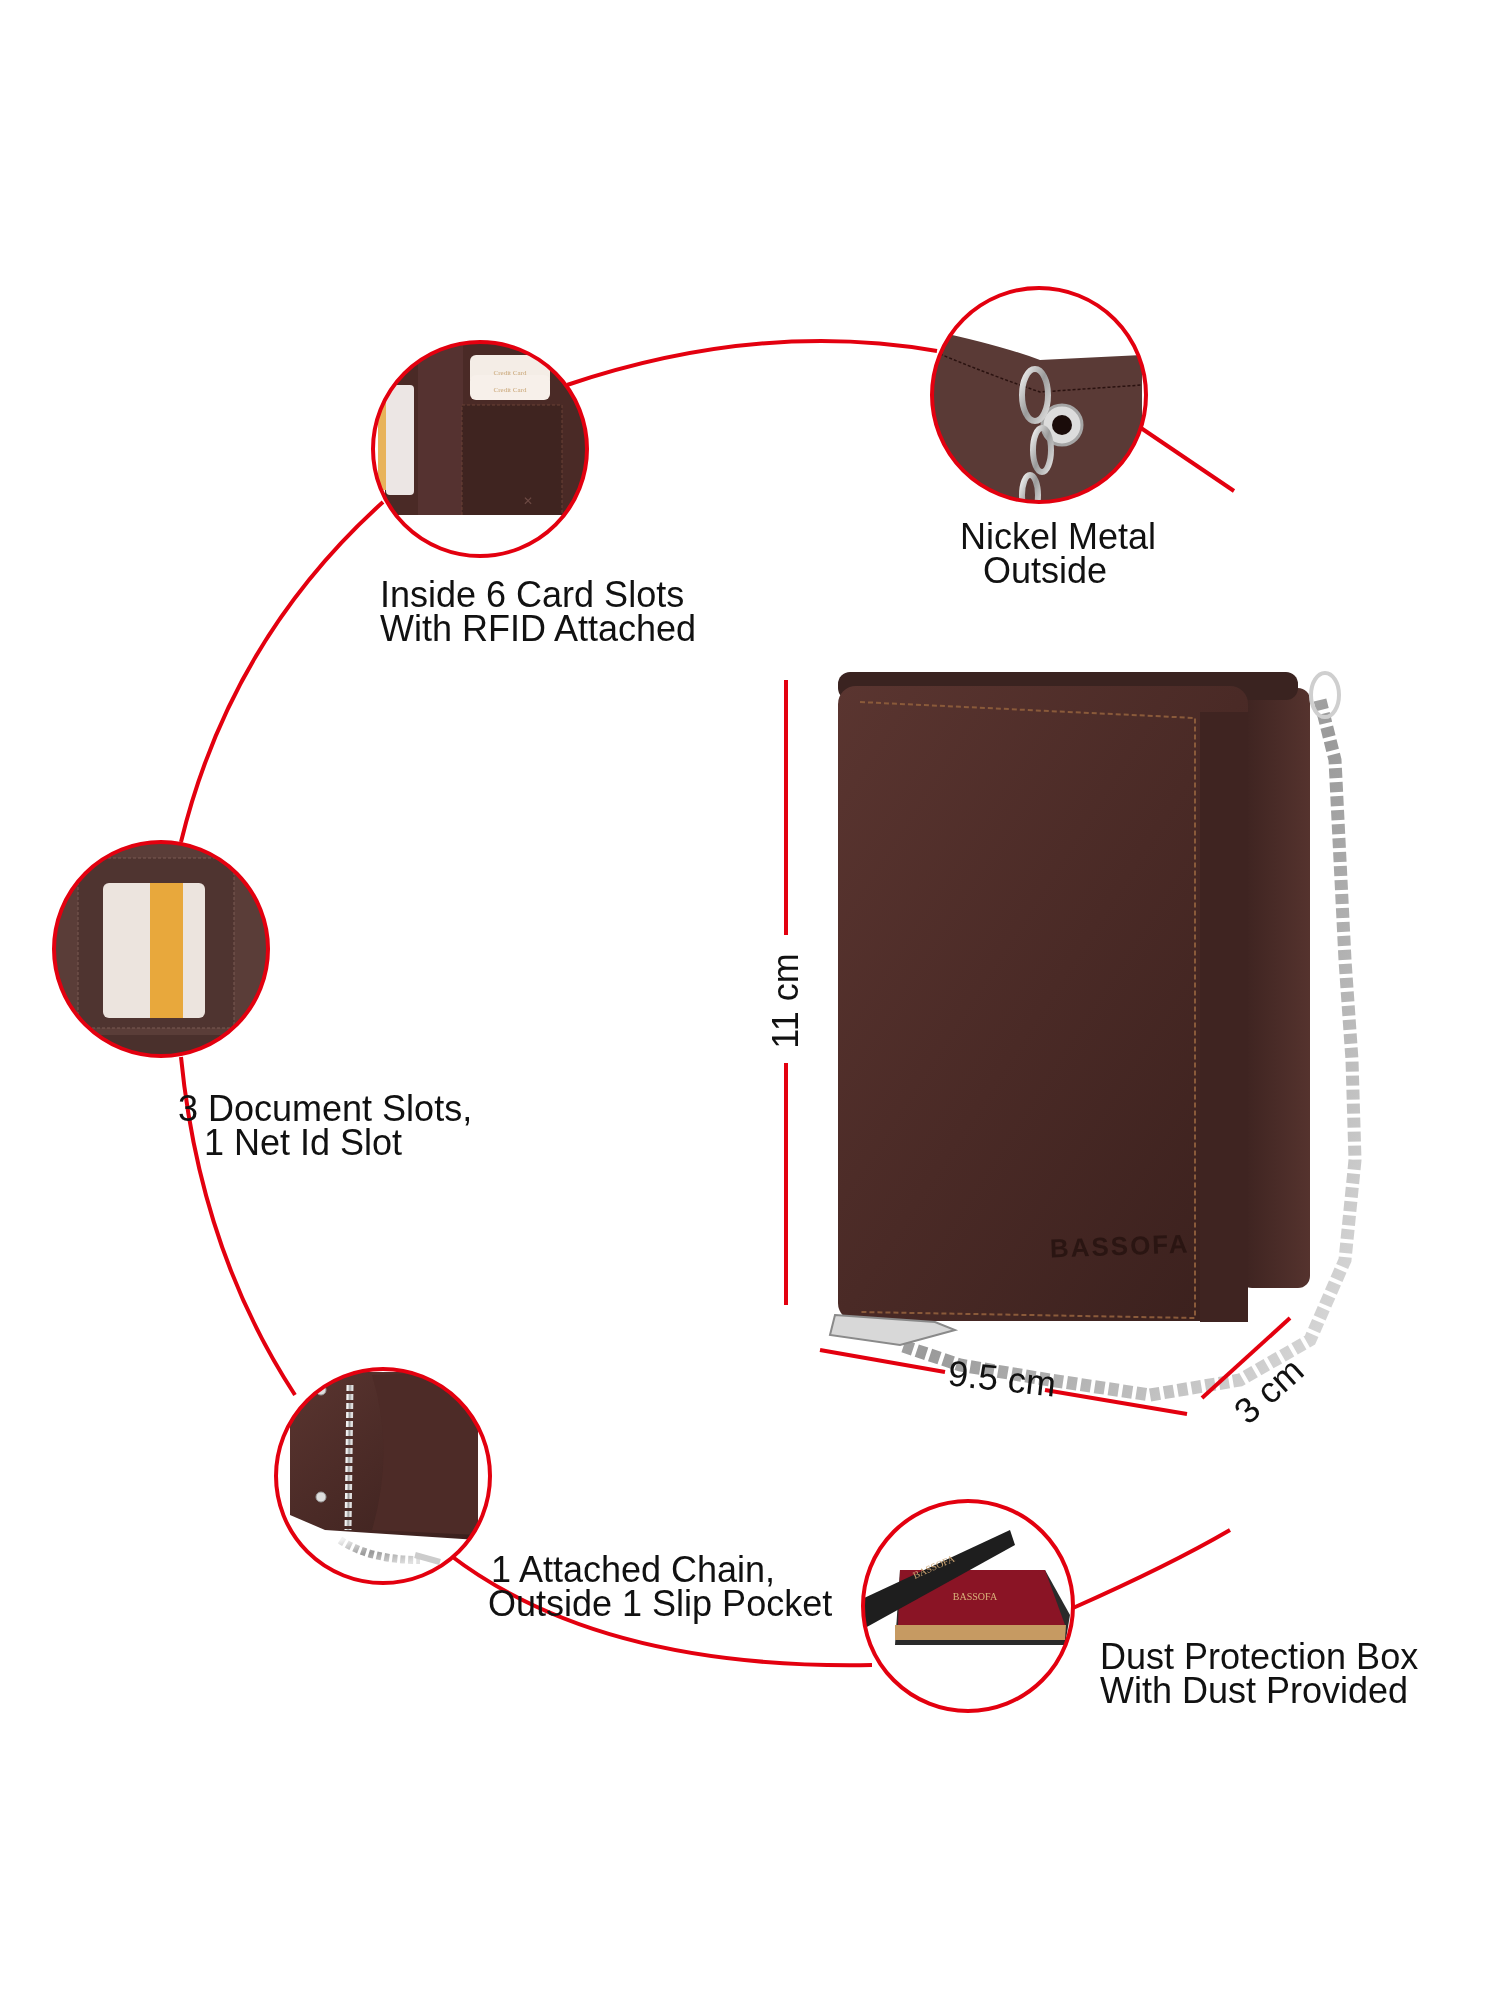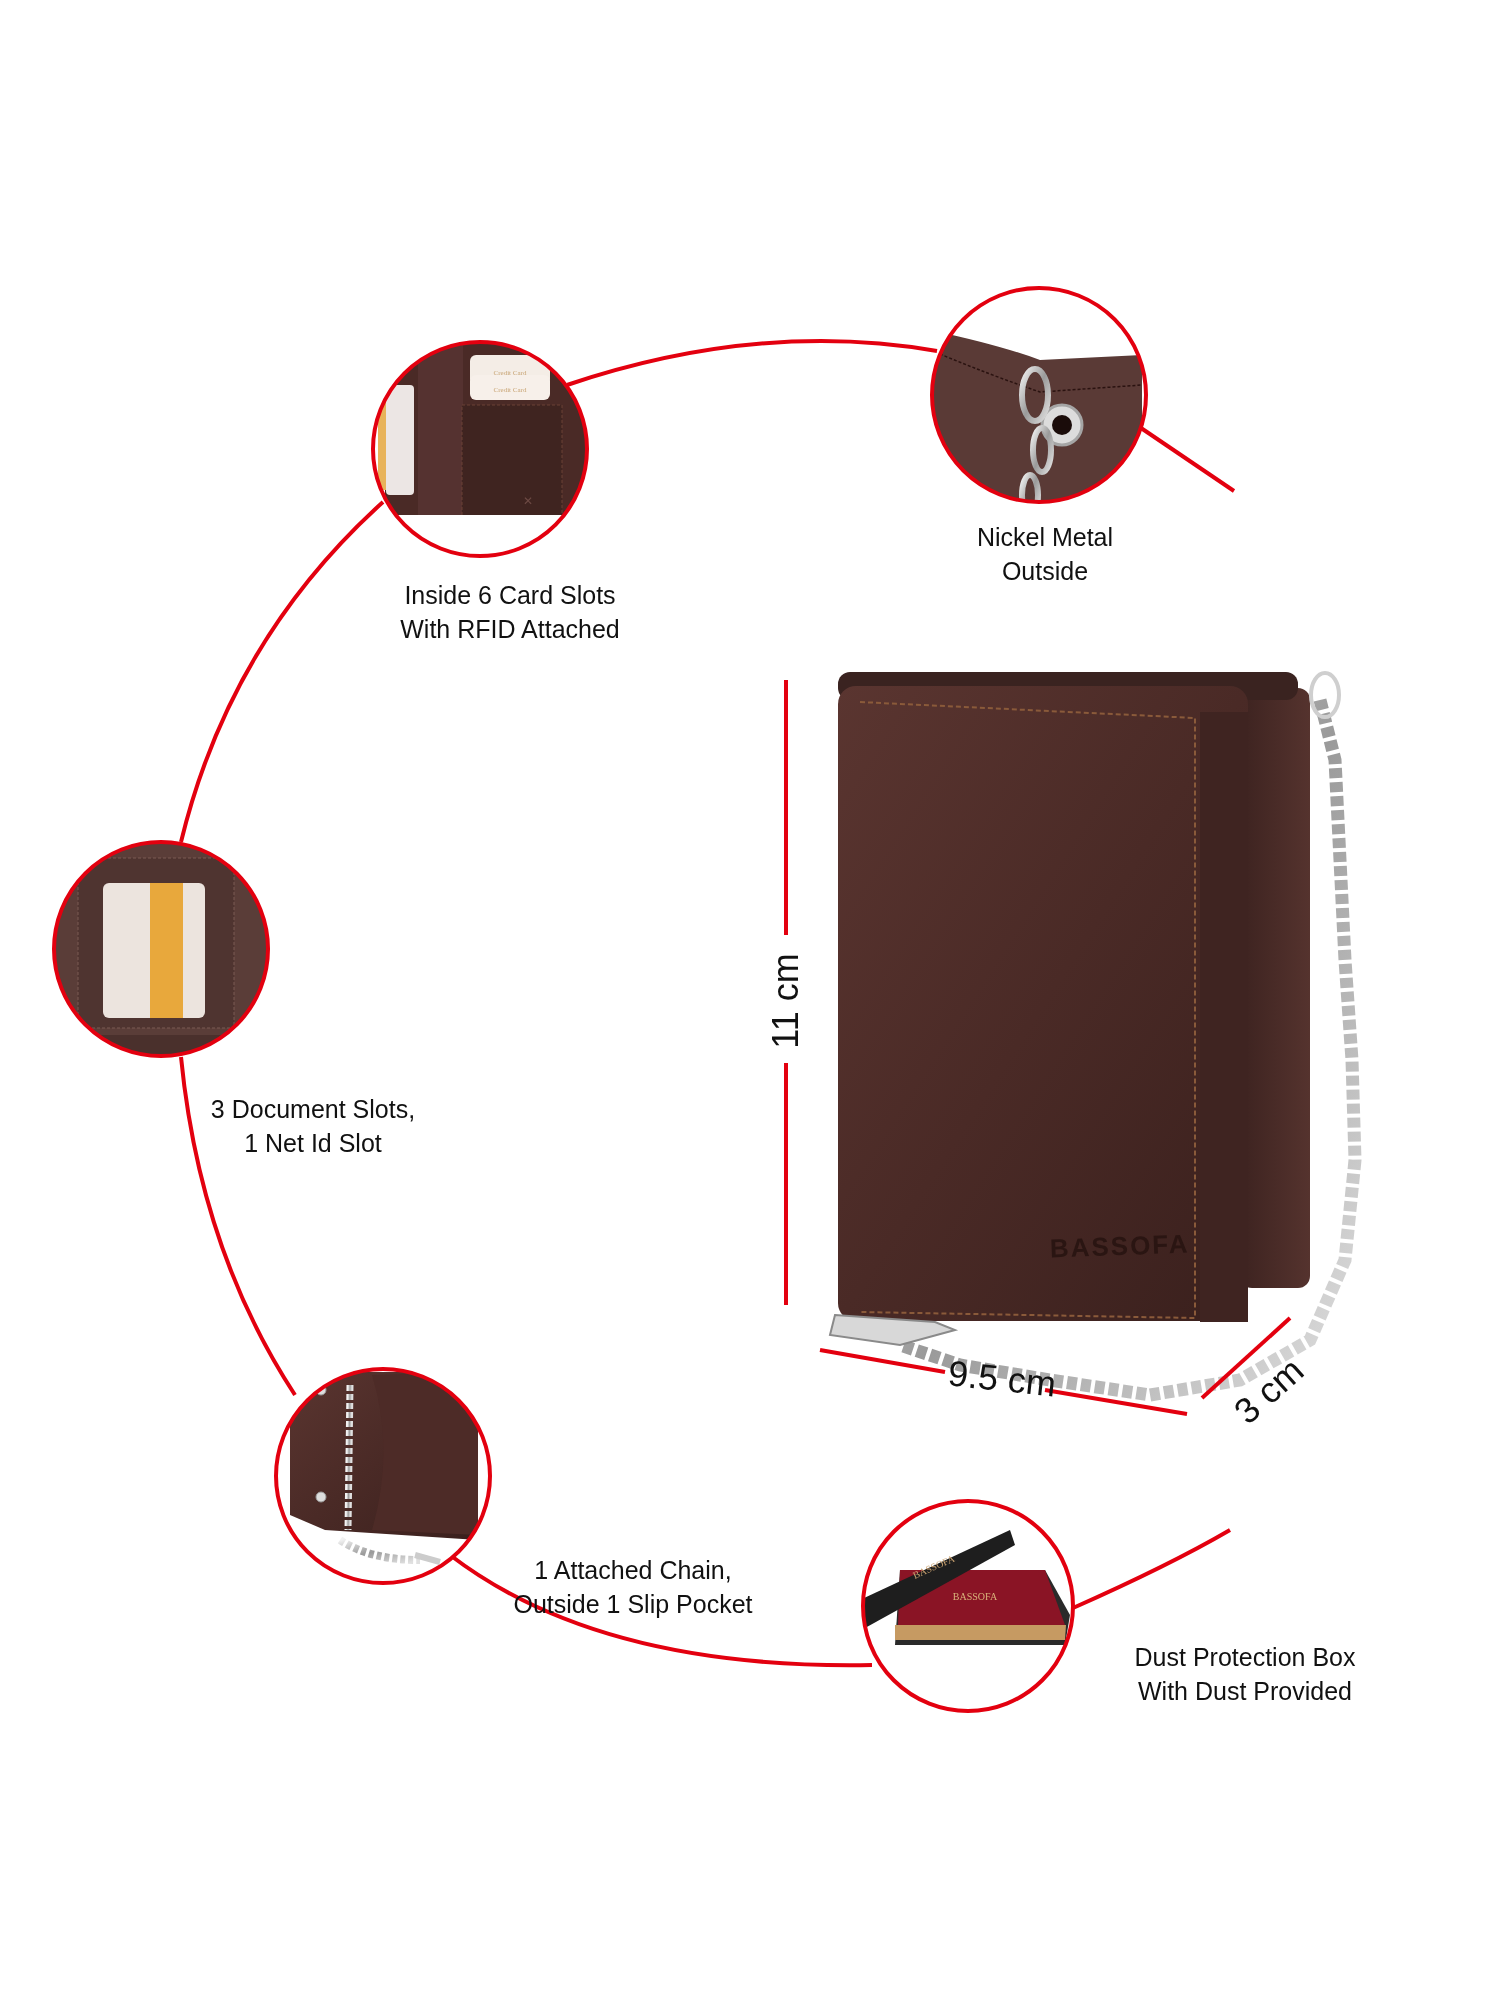--- a/index.html
+++ b/index.html
@@ -1,19 +1,19 @@
 <!DOCTYPE html>
 <html><head>
 <meta charset="utf-8">
 <style>
   html, body { margin:0; padding:0; background:#ffffff; }
   body { width:1500px; height:2000px; position:relative; overflow:hidden;
          font-family:"Liberation Sans", "DejaVu Sans", sans-serif; color:#111; }
   svg.overlay { position:absolute; left:0; top:0; width:1500px; height:2000px; }
-  .label { position:absolute; text-align:center; font-size:25px; line-height:34px; color:#111; white-space:nowrap; }
+  .label { position:absolute; text-align:center; font-size:36px; line-height:34px; color:#111; white-space:nowrap; }
   .label span { display:block; }
   .dim { position:absolute; font-size:36px; color:#111; white-space:nowrap; }
 </style>
 </head>
 <body>
 
 <svg class="overlay" viewBox="0 0 1500 2000" xmlns="http://www.w3.org/2000/svg">
   <defs>
     <linearGradient id="leather" x1="0" y1="0" x2="1" y2="1">
       <stop offset="0" stop-color="#5a3530"></stop>
@@ -148,21 +148,21 @@
 </svg>
 
 <div class="label" style="left:360px; top:578px; width:260px;margin-left:20px;">
   <span>Inside 6 Card Slots</span>
   <span>With RFID Attached</span>
 </div>
 <div class="label" style="left:960px; top:520px; width:170px;">
   <span>Nickel Metal</span>
   <span>Outside</span>
 </div>
-<div class="label" style="left:188px; top:1092px; width:250px;">
+<div class="label" style="left:178px; top:1092px; width:250px;">
   <span>3 Document Slots,</span>
   <span>1 Net Id Slot</span>
 </div>
 <div class="label" style="left:488px; top:1518px; width:290px;margin-top:35px;">
   <span>1 Attached Chain,</span>
   <span>Outside 1 Slip Pocket</span>
 </div>
 <div class="label" style="left:1100px; top:1640px; width:290px;">
   <span>Dust Protection Box</span>
   <span>With Dust Provided</span>

